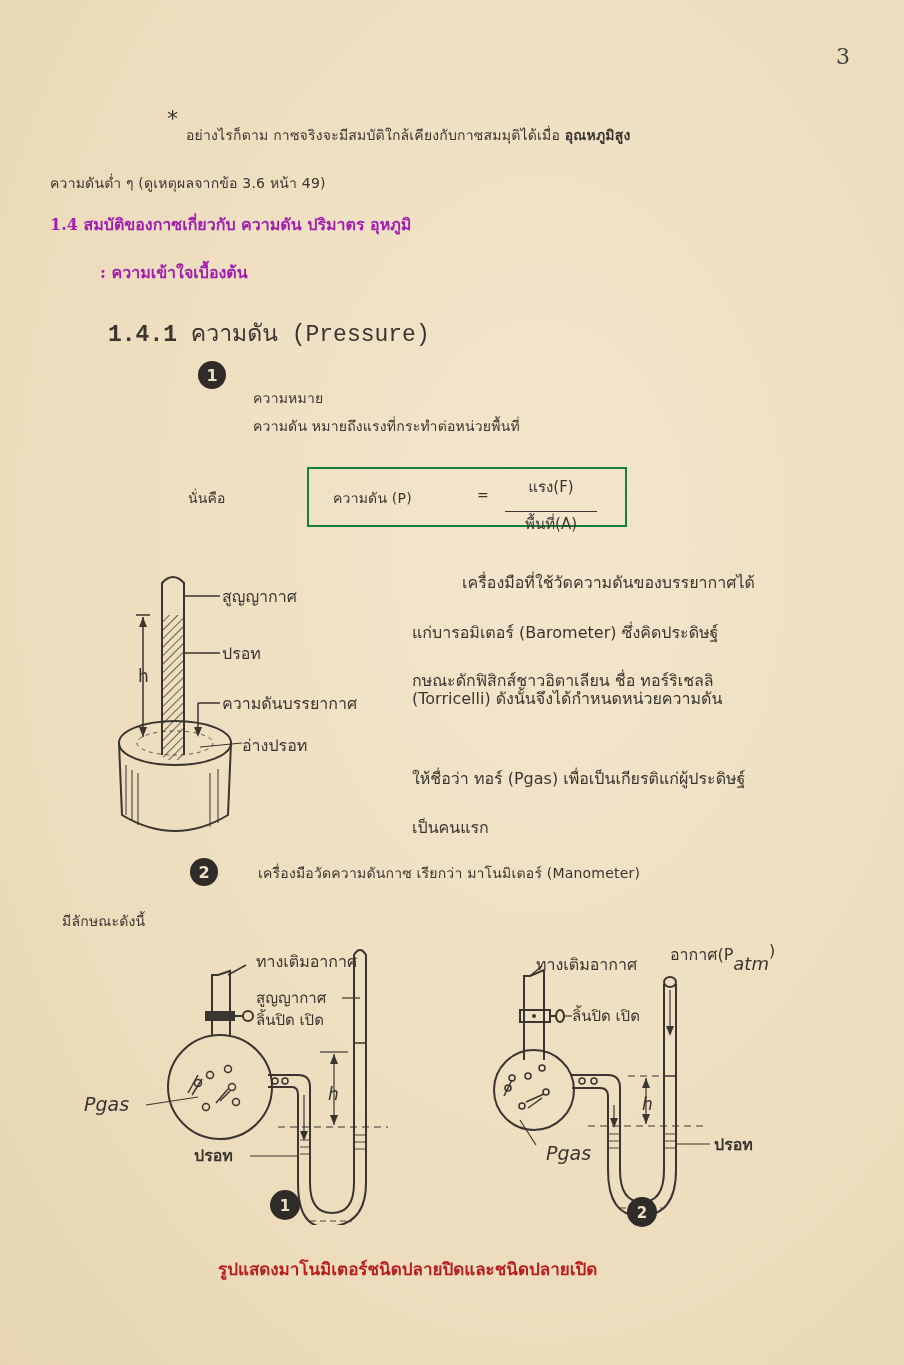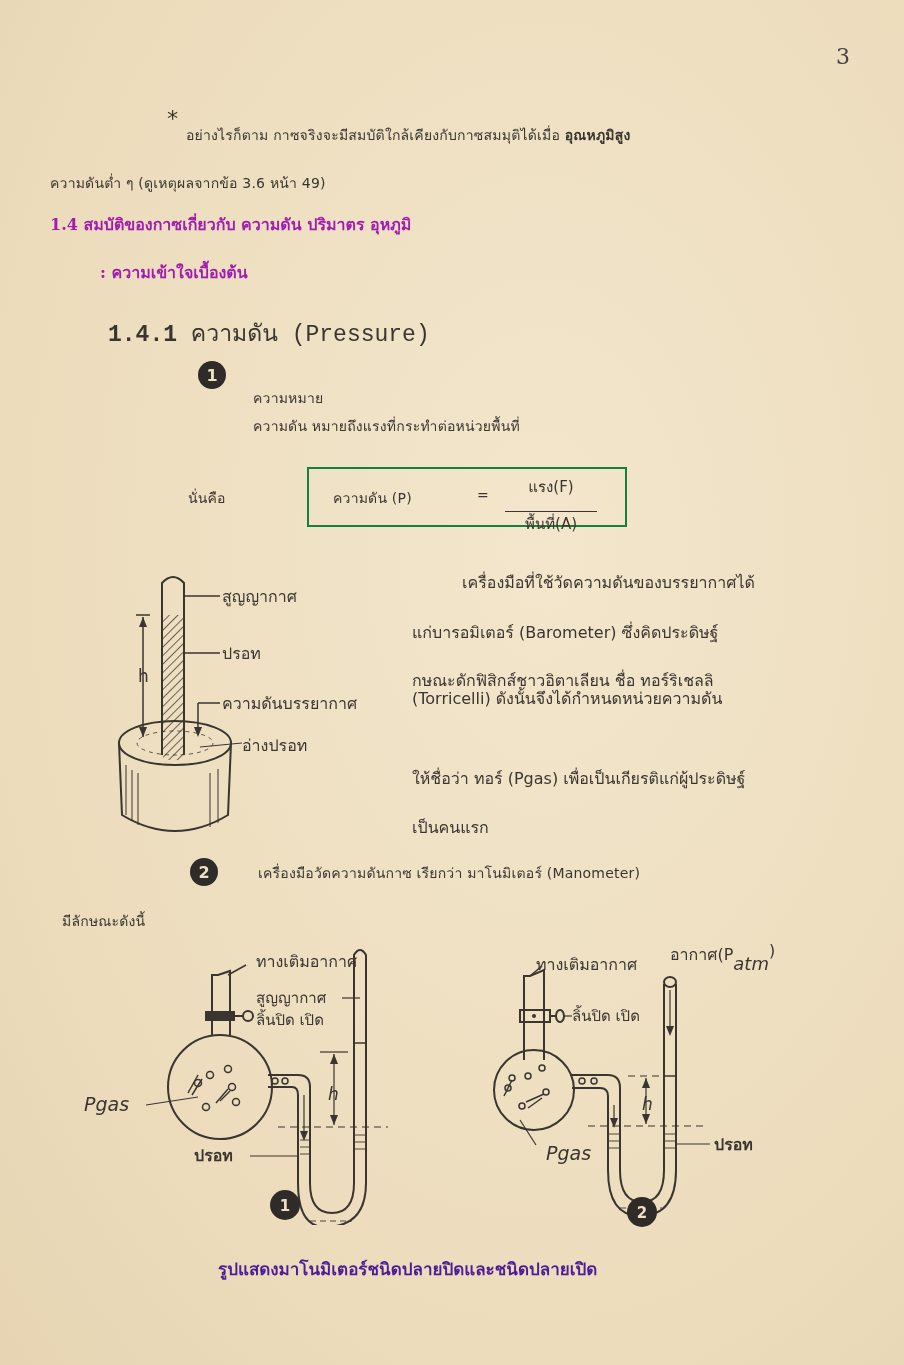--- a/index.html
+++ b/index.html
@@ -24,21 +24,21 @@
     background: #2f2b28; color: #efe0c3; font-weight: bold; font-size: 16px;
     font-family: "DejaVu Sans", sans-serif;
   }
   .formula-box {
     left: 277px; top: 467px; width: 320px; height: 60px;
     border: 2px solid #15803d; box-sizing: border-box; margin-left: 30px;
   }
   .fraction { position: absolute; left: 196px; top: 6px; text-align: center; width: 92px; font-size: 15px; }
   .fraction .num { border-bottom: 1.5px solid #3a3530; padding-bottom: 12px; }
   .para { font-size: 16px; }
-  .caption { font-size: 17px; font-weight: bold; color: #4c1d95; }
+  .caption { font-size: 17px; font-weight: bold; color: #b91c1c; }
   svg text { font-family: "DejaVu Sans", sans-serif; fill: #3a3530; }
 </style>
 </head>
 <body>
 
 <div class="abs page-num">3</div>
 
 <div class="abs star">*</div>
 <div class="abs body-sm" style="left:186px; top:124px;">
   <span>อย่างไรก็ตาม กาซจริงจะมีสมบัติใกล้เคียงกับกาซสมมุติได้เมื่อ</span>

